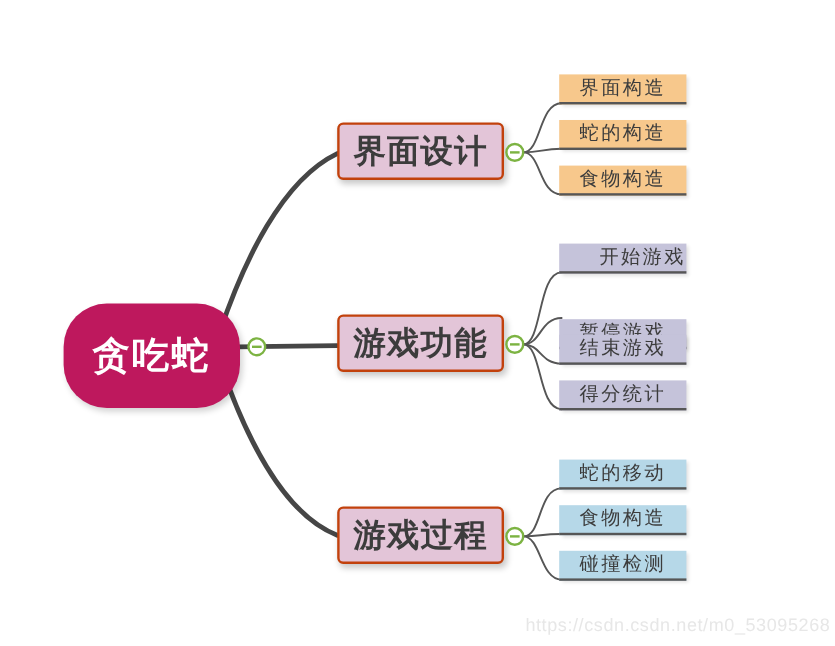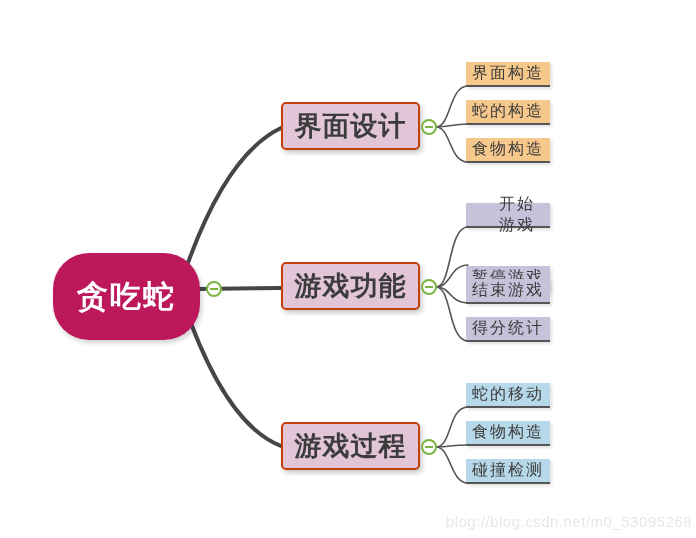--- a/index.html
+++ b/index.html
@@ -22,21 +22,21 @@
     left:281px;width:139px;height:48px;border-radius:5px;
     background:#e3c5d8;border:2px solid #c2410c;
     color:#3c3c3c;font-size:27px;font-weight:bold;letter-spacing:1px;
     box-shadow:2px 3px 5px rgba(0,0,0,0.22);
   }
   .branch-1{top:102px;}
   .branch-2{top:262px;}
   .branch-3{top:422px;}
 
   .leaf-topic{
-    left:466px;width:84px;height:25px;
+    left:466px;width:106px;height:25px;
     color:#3c3c3c;font-size:16px;letter-spacing:2px;
     border-bottom:2px solid #565656;
     box-shadow:2px 2px 3px rgba(0,0,0,0.12);
   }
   .leaf-orange{background:#f7c88c;}
   .leaf-purple{background:#c5c3da;}
   .leaf-blue{background:#b6d8e8;}
 
   .collapse-btn{
     position:absolute;width:16px;height:16px;box-sizing:border-box;
@@ -129,14 +129,14 @@
   <div class="node leaf-topic leaf-blue" style="top:383px;">
     <span>蛇的移动</span>
   </div>
   <div class="node leaf-topic leaf-blue" style="top:421px;">
     <span>食物构造</span>
   </div>
   <div class="node leaf-topic leaf-blue" style="top:459px;">
     <span>碰撞检测</span>
   </div>
 
-  <div class="watermark">blog://blog.csdn.net/m0_53095268</div>
+  <div class="watermark">https://csdn.csdn.net/m0_53095268</div>
 </div>
 
 </body></html>

